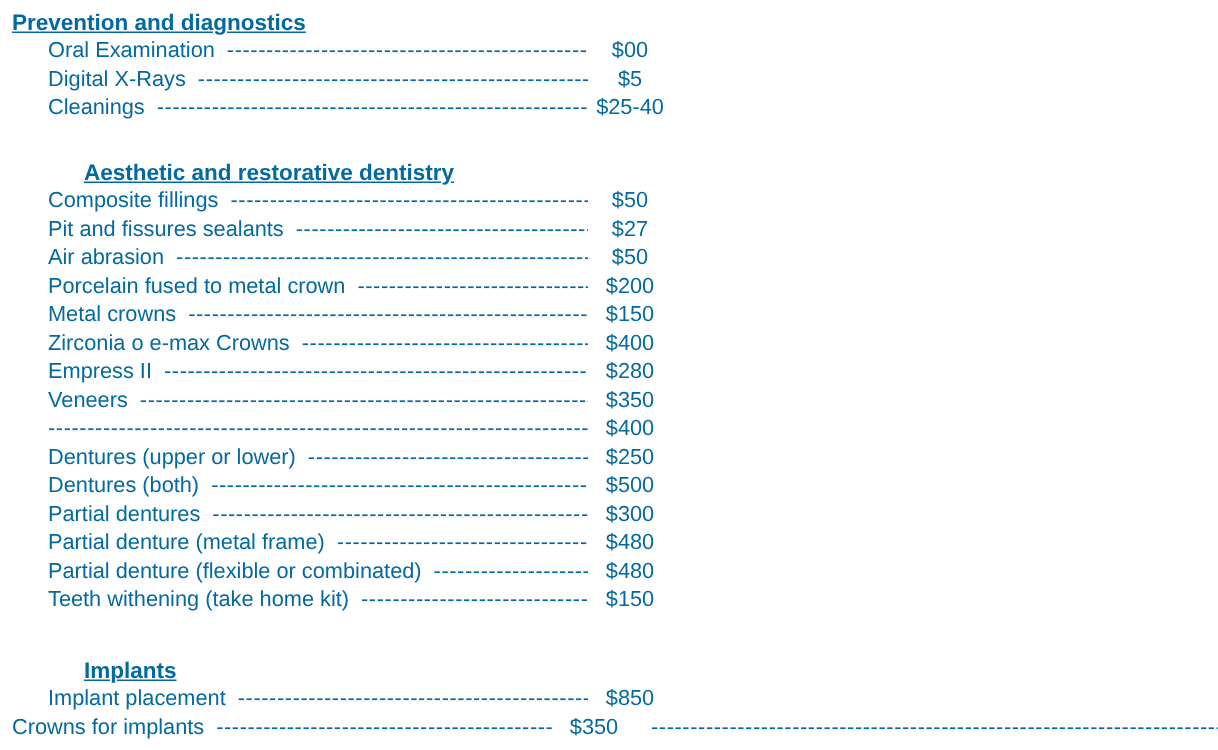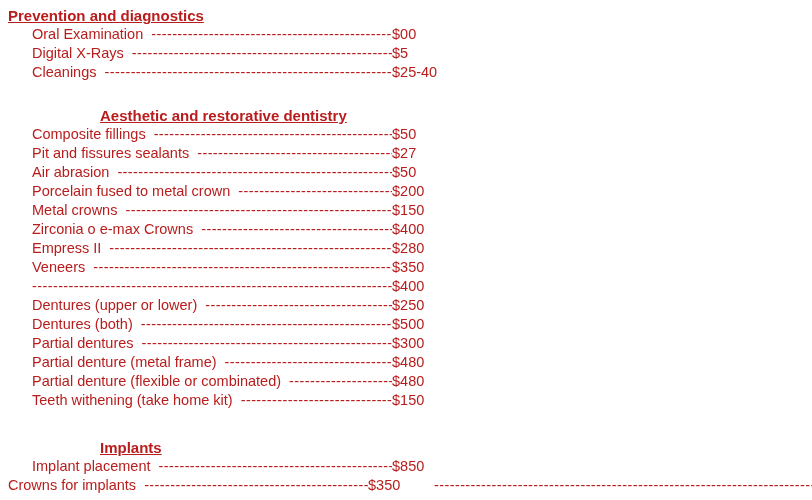--- a/index.html
+++ b/index.html
@@ -11,31 +11,31 @@
     overflow: hidden;
   }
   .price-list {
     box-sizing: border-box;
     width: 812px;
     height: 500px;
     padding: 6px 8px 0 8px;
     font-family: "Liberation Sans", "DejaVu Sans", sans-serif;
     font-size: 14.5px;
     line-height: 19px;
-    color: #b91c1c;
+    color: #0369a1;
   }
   .section-title {
     font-weight: bold;
     text-decoration: underline;
     font-size: 15px;
     white-space: nowrap;
   }
   .section-2 { margin-top: 24px; }
   .section-3 { margin-top: 28px; }
-  .indented-title { margin-left: 92px; }
+  .indented-title { margin-left: 48px; }
   .row {
     display: flex;
     align-items: baseline;
     width: 416px;
     white-space: nowrap;
     margin-left: 24px;
   }
   .row-wide {
     display: flex;
     align-items: baseline;
@@ -60,21 +60,21 @@
   }
   .leader {
     flex: 1;
     overflow: hidden;
     white-space: nowrap;
     letter-spacing: 0.4px;
   }
   .price {
     flex: none;
     width: 56px;
-    text-align: left;
+    text-align: center;
   }
 </style>
 </head>
 <body>
 
 <div class="price-list">
 
   <div class="section section-1">
     <div class="section-title">Prevention and diagnostics</div>
     <div class="row">

